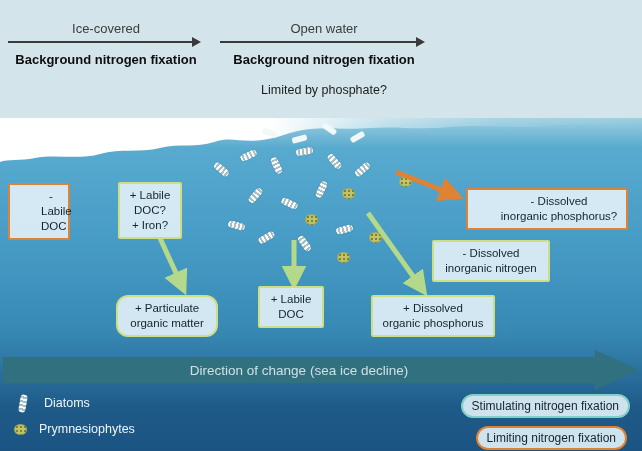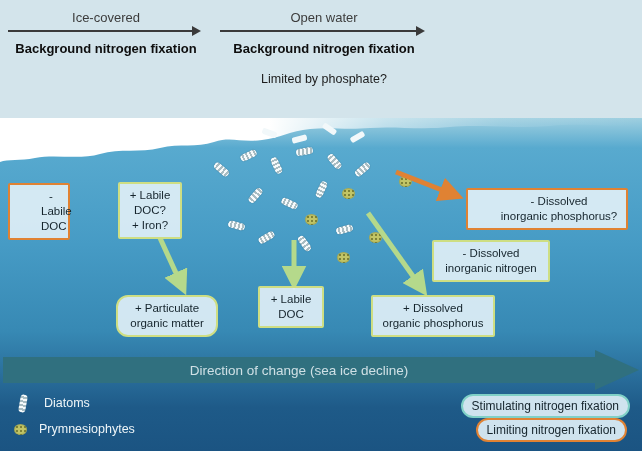--- a/index.html
+++ b/index.html
@@ -3,21 +3,21 @@
 <meta charset="utf-8">
 <style>
   * { margin:0; padding:0; box-sizing:border-box; }
   html,body { width:642px; height:451px; }
   body { font-family:"Liberation Sans", sans-serif; }
 
   .fig { position:relative; width:642px; height:451px; overflow:hidden; background:#d3e4eb; }
 
   
   .header { position:absolute; top:0; left:0; width:642px; height:118px; display:flex; }
-  .zone { padding-top:10px; text-align:center; }
+  .zone { padding-top:21px; text-align:center; }
   .zone.z1 { width:212px; }
   .zone.z2 { width:206px; }
   .zone.z3 { width:224px; }
   .zone-label { font-size:13px; color:#3c3c3c; margin-bottom:5px; }
   .zone-arrow { position:relative; height:2px; background:#3a3a3a; margin:0 14px 9px 8px; }
   .zone-arrow::after { content:""; position:absolute; right:-3px; top:-4px; width:0; height:0;
     border-left:9px solid #3a3a3a; border-top:5px solid transparent; border-bottom:5px solid transparent; }
   .zone-title { font-weight:bold; font-size:13px; color:#0e0e0e; margin-bottom:15px; }
   .zone-sub { font-size:12.5px; color:#1c1c1c; white-space:pre-line; line-height:1.3; }
 
@@ -159,16 +159,16 @@
 
     <div class="legend-item" style="left:14px; top:278px;">
       <span class="legend-diatom"></span>
       <span class="txt">Diatoms</span>
     </div>
     <div class="legend-item" style="left:14px; top:304px;justify-content:center;">
       <span class="prym" style="position:static;"></span>
       <span class="txt">Prymnesiophytes</span>
     </div>
     <div class="legend-box stimulating" style="right:12px; top:276px;">Stimulating nitrogen fixation</div>
-    <div class="legend-box limiting" style="right:15px; top:300px;">Limiting nitrogen fixation</div>
+    <div class="legend-box limiting" style="right:15px; top:308px;">Limiting nitrogen fixation</div>
 
   </div>
 </div>
 
 </body></html>

